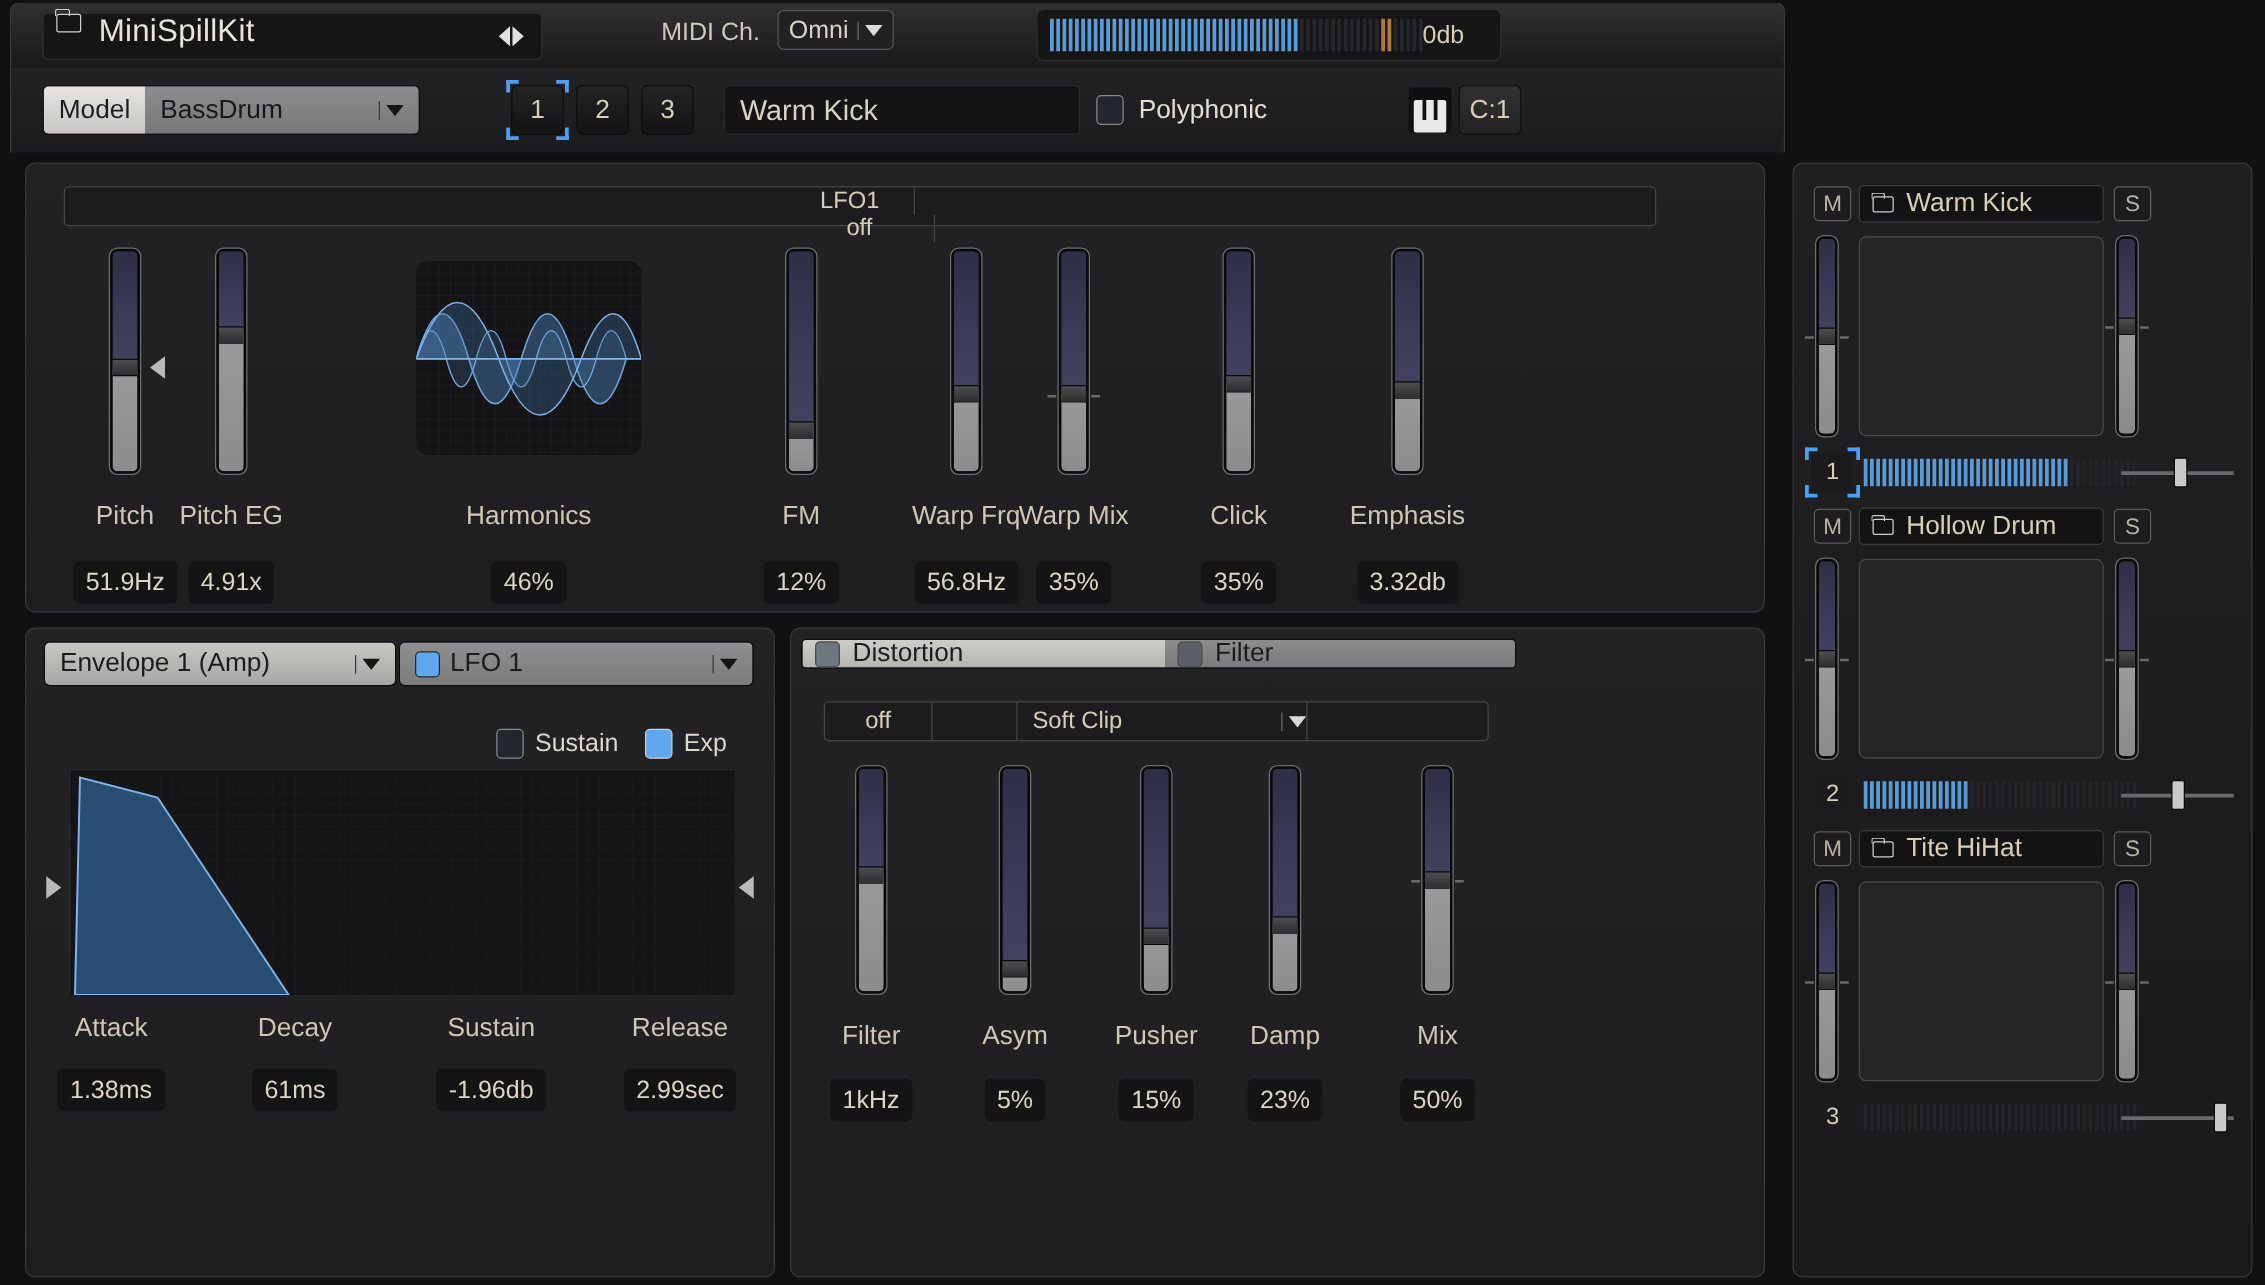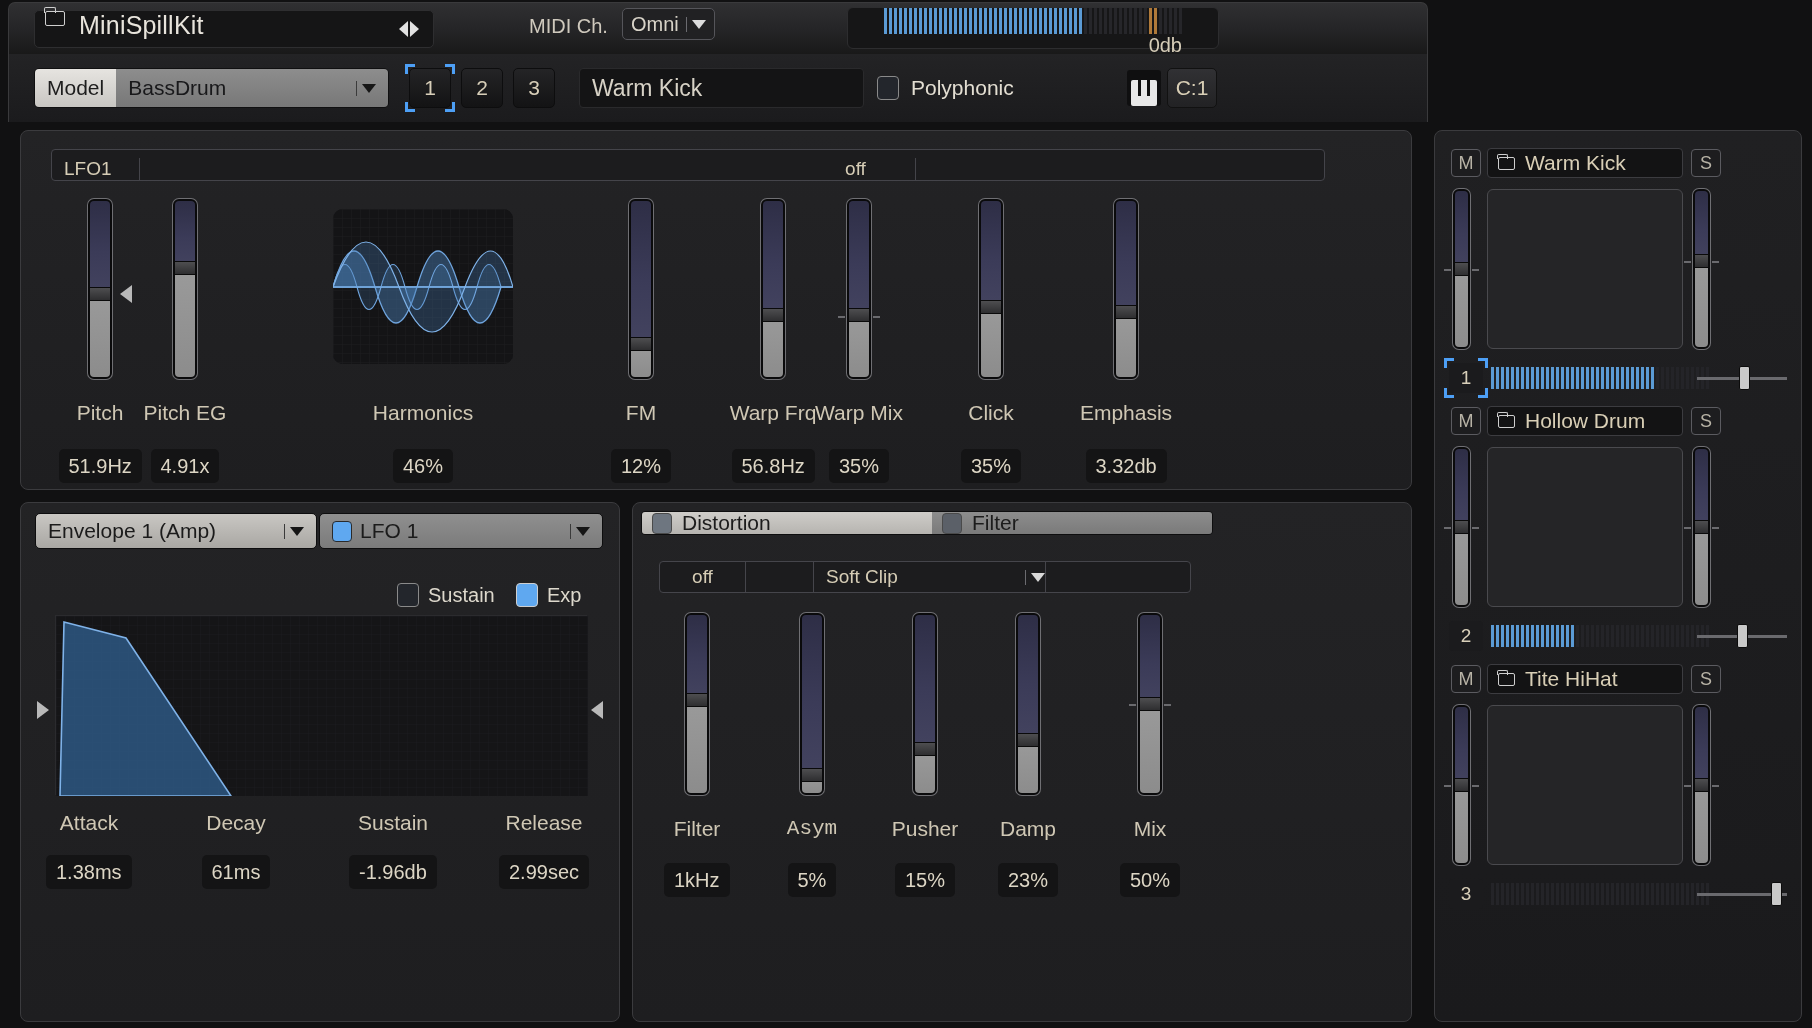--- a/index.html
+++ b/index.html
@@ -55,23 +55,23 @@
   .midi-select {
     position: absolute; left: 613px; top: 5px; width: 93px; height: 32px;
     background: #212123; border: 1px solid #55555a; border-radius: 5px;
     display:flex; align-items:center; padding: 0 8px; color:#d8d3c8; font-size:20px;
   }
   .sel-caret { margin-left:auto; display:flex; align-items:center; gap:5px; }
   .sel-bar { width:1px; height:15px; background:#6b6b70; }
   .caret-dn { width:0;height:0;border-left:7px solid transparent;border-right:7px solid transparent;border-top:9px solid #dcdcdc; }
 
   .meter-strip {
-    position: absolute; left: 838px; top: 4px; width: 372px; height: 42px;
+    position: absolute; left: 820px; top: 4px; width: 372px; height: 42px;
     background: #161617; border: 1px solid #2d2d2f; border-radius: 6px;
-    display: flex; align-items: center; padding: 0 10px; flex-direction: column;
+    display: flex; align-items: center; padding: 0 10px;
   }
   .meter-bars { display:flex; gap:2px; align-items:center; height:26px; }
   .mb { width:3px; height:26px; }
   .db-val { margin-left:auto; color:#d6cdb8; font-size:20px; padding-right:26px; }
 
   
   .brand {
     position:absolute; right:30px; top:22px;
     font-size: 46px; font-weight: bold; letter-spacing: -1px;
     color: #8e8e8e;
@@ -79,21 +79,21 @@
     text-shadow: 0 2px 2px #000, 0 -1px 0 #2c2c2c;
   }
 
   
   .model-bar {
     position:absolute; left:8px; top:54px; width:1420px; height:68px;
     background: linear-gradient(180deg,#232325 0%,#1b1b1d 100%);
     border-left:1px solid #3a3a3c; border-right:1px solid #3a3a3c;
   }
   .model-group {
-    position:absolute; left:25px; top:14px; height:40px; width:355px;
+    position:absolute; left:25px; top:14px; height:40px; width:302px;
     display:flex; border-radius:5px; overflow:hidden;
     border:1px solid #101011;
   }
   .model-tag {
     background: linear-gradient(180deg,#e6e4e0,#c8c6c2);
     color:#1d1d1d; font-size:21px; display:flex; align-items:center;
     padding: 0 12px;
   }
   .model-value {
     flex:1; background: linear-gradient(180deg,#8d8d8d,#787878);
@@ -156,22 +156,23 @@
   }
   #osc-panel  { left:20px;  top:130px; width:1392px; height:360px; }
   #env-panel  { left:20px;  top:502px; width:600px;  height:520px; }
   #fx-panel   { left:632px; top:502px; width:780px;  height:520px; }
   #side-panel { left:1434px;top:130px; width:368px;  height:892px;
                 background: linear-gradient(180deg,#202022 0%,#1a1a1c 100%); }
 
   
   .lfo-strip {
     position:absolute; left:30px; top:18px; width:1274px; height:32px;
-    border:1px solid #44444a; border-radius:4px; display:flex; align-items:flex-end;
+    border:1px solid #44444a; border-radius:4px; display:flex; align-items:center;
     background:#1c1c1e;
+    flex-direction:column;
   }
   .lfo-cell {
     display:flex; align-items:center; justify-content:center;
     color:#d6cdb6; font-size:19px;
   }
   .lfo-cell.l { width:88px; justify-content:flex-start; padding-left:12px; border-right:1px solid #44444a; }
   .lfo-cell.m { width:656px; border-right:1px solid #44444a; }
   .lfo-cell.o { width:120px; border-right:1px solid #44444a; }
   .lfo-cell.r { flex:1; }
 
@@ -602,21 +603,21 @@
         </div>
         <div class="sl-label" style="left: -3px; top: 314px; width: 134px;">Filter</div>
         <div class="val-box" style="left: 31px; top: 360px;">1kHz</div>
         <div class="vslider" style="left: 167px; top: 110px; width: 24px; height: 182px;">
           <div class="vtrack">
             <div class="vtop" style="height: 90%;"></div>
             <div class="vbot" style="height: 10%;"></div>
             <div class="vthumb" style="top: calc(90% - 7px);"></div>
           </div>
         </div>
-        <div class="sl-label" style="left: 112px; top: 314px; width: 134px; font-family: Liberation Mono, monospace;">Asym</div>
+        <div class="sl-label" style="left: 112px; top: 314px; width: 134px;">Asym</div>
         <div class="val-box" style="left: 154.5px; top: 360px;">5%</div>
         <div class="vslider" style="left: 280px; top: 110px; width: 24px; height: 182px;">
           <div class="vtrack">
             <div class="vtop" style="height: 75%;"></div>
             <div class="vbot" style="height: 25%;"></div>
             <div class="vthumb" style="top: calc(75% - 7px);"></div>
           </div>
         </div>
         <div class="sl-label" style="left: 225px; top: 314px; width: 134px;">Pusher</div>
         <div class="val-box" style="left: 262px; top: 360px;">15%</div>

